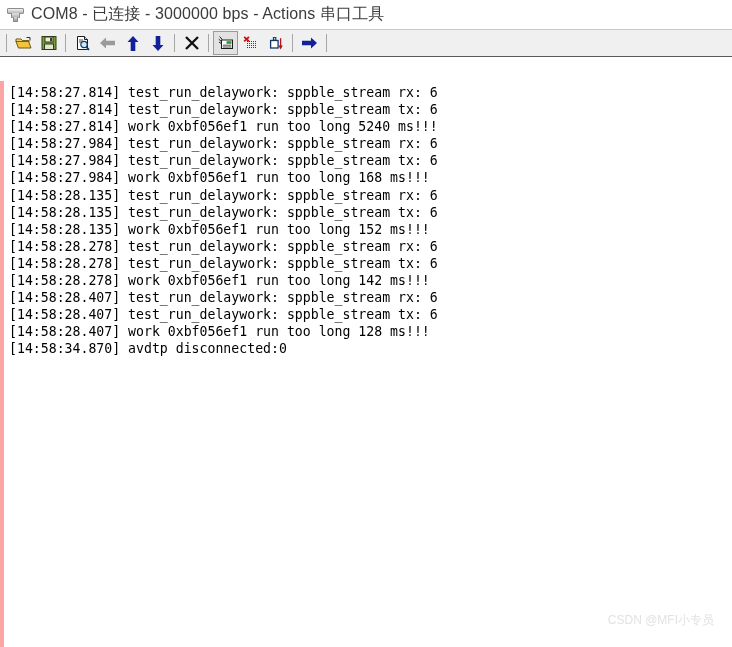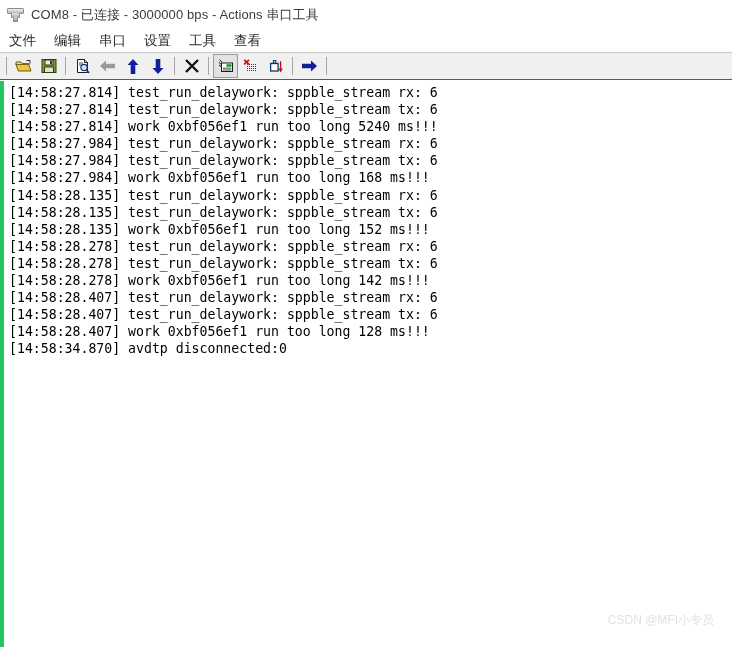--- a/index.html
+++ b/index.html
@@ -47,21 +47,21 @@
     border-right: 1px solid #8d8d8d;
   }
   .app-icon .pin {
     position: absolute; left: 6px; top: 11px;
     width: 5px; height: 5px;
     background: linear-gradient(#dcdcdc, #9a9a9a);
     border: 1px solid #8d8d8d;
     border-top: none;
   }
   .title-text {
-    font-size: 13px;
+    font-size: 16px;
     color: #3b3b3b;
     white-space: nowrap;
     letter-spacing: .1px;
   }
 
   
   .menubar {
     height: 23px;
     display: flex;
     align-items: center;
@@ -108,21 +108,21 @@
   }
 
   
   .logwrap {
     position: absolute;
     left: 0;
     top: 81px;
     width: 591px;
     height: 566px;
     background: #ffffff;
-    border-left: 4px solid #22c55e;
+    border-left: 4px solid #fca5a5;
   }
   .logtext {
     margin: 0;
     padding: 3px 0 0 5px;
     font-family: "DejaVu Sans Mono", "Liberation Mono", monospace;
     font-size: 13.2px;
     line-height: 17.1px;
     color: #000000;
     white-space: pre;
     letter-spacing: 0px;
@@ -146,28 +146,20 @@
 
   <div class="titlebar">
     <div class="app-icon">
       <div class="cap"></div>
         <div class="body"></div>
         <div class="pin"></div>
     </div>
     <div class="title-text">COM8 - 已连接 - 3000000 bps - Actions 串口工具</div>
   </div>
 
-  <div class="menubar">
-    <div class="menu-item">文件</div>
-    <div class="menu-item">编辑</div>
-    <div class="menu-item">串口</div>
-    <div class="menu-item">设置</div>
-    <div class="menu-item">工具</div>
-    <div class="menu-item">查看</div>
-  </div>
 
   <div class="toolbar">
     <div class="tb-sep"></div>
 
     <div class="tb-btn">
       <svg width="17" height="16" viewBox="0 0 17 16">
         <path d="M1 4 h5 l1.4 1.6 h6.6 v1.4 h-13 z" fill="#ffe08a" stroke="#6b5a10" stroke-width="1"></path>
         <path d="M1 6.4 h12.6 l2.4 6.6 h-12.6 z" fill="#f4c23c" stroke="#6b5a10" stroke-width="1"></path>
         <path d="M11.5 2.5 h3.5 v3" fill="none" stroke="#2b2b2b" stroke-width="1"></path>
       </svg>

